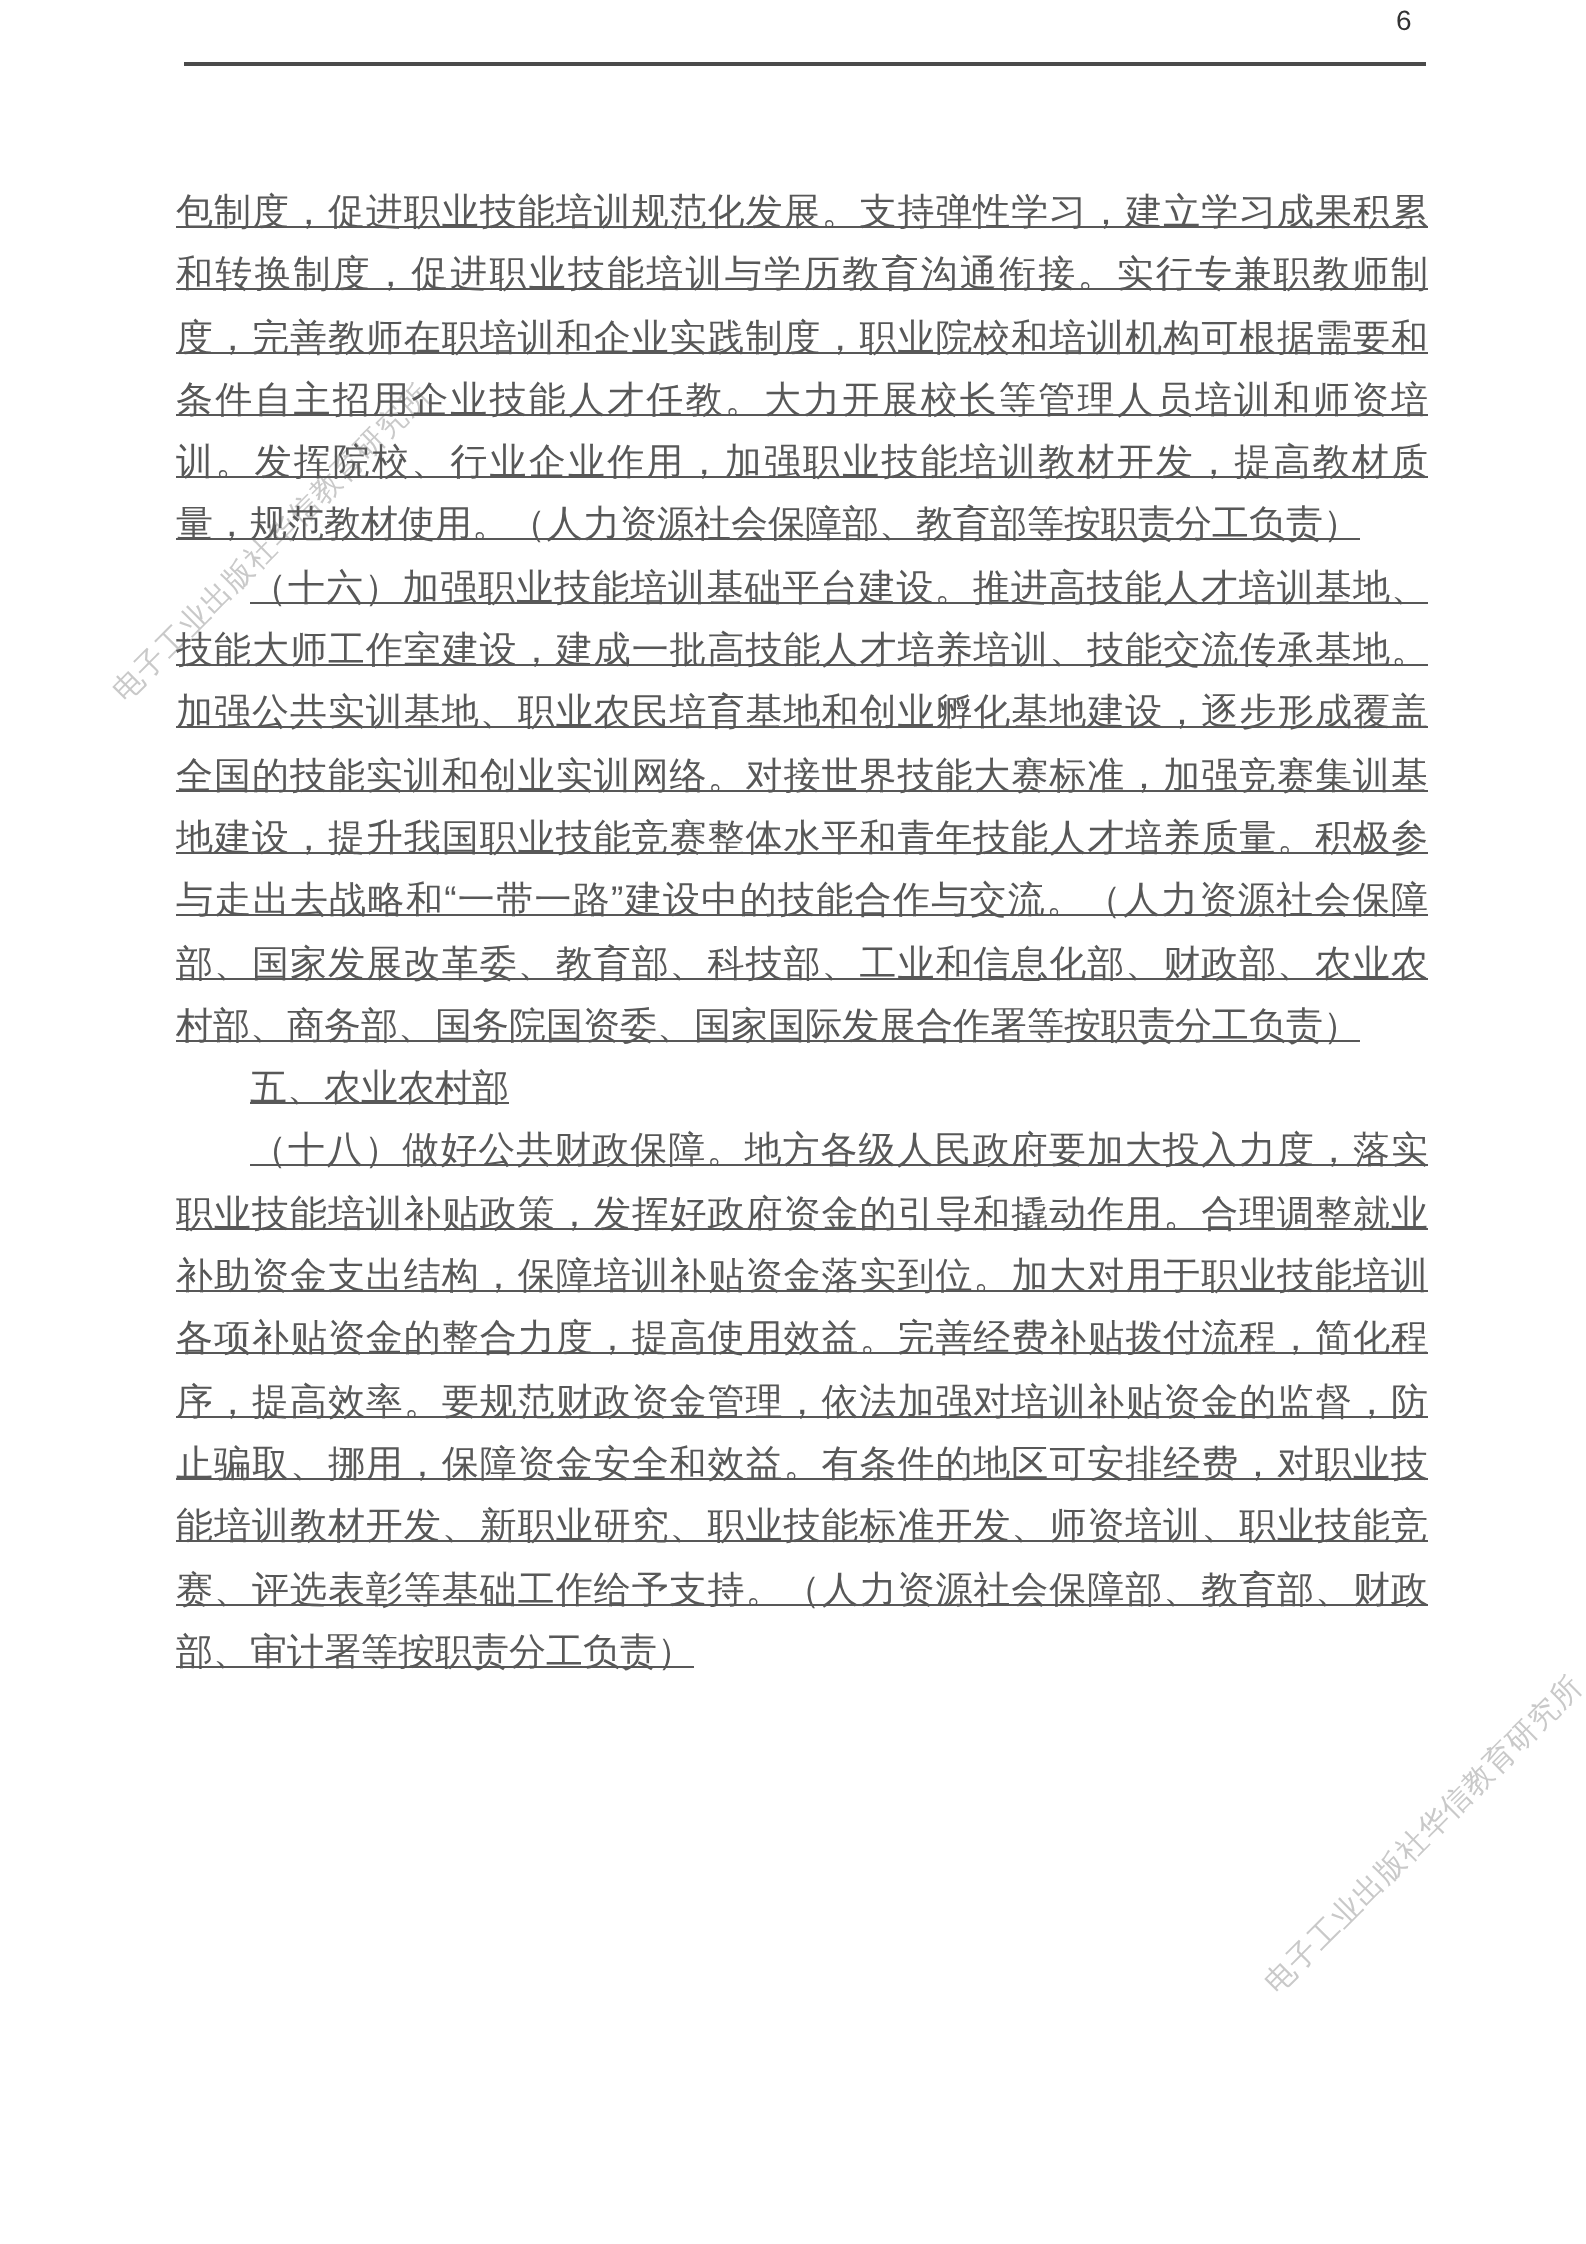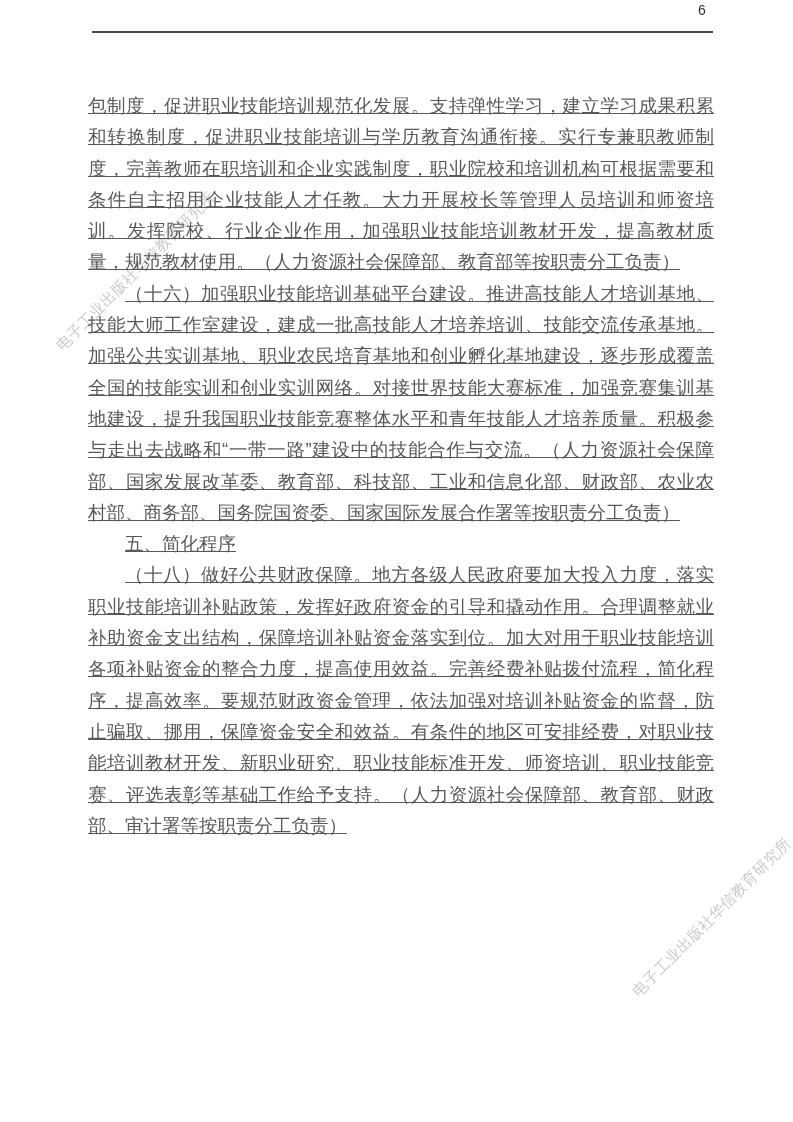--- a/index.html
+++ b/index.html
@@ -64,15 +64,15 @@
 
 <div class="header-rule"></div>
 
 <div class="watermark wm-left">电子工业出版社华信教育研究所</div>
 
 <div class="watermark wm-right">电子工业出版社华信教育研究所</div>
 
 <div class="doc-body">
   <p class="para">包制度，促进职业技能培训规范化发展。支持弹性学习，建立学习成果积累和转换制度，促进职业技能培训与学历教育沟通衔接。实行专兼职教师制度，完善教师在职培训和企业实践制度，职业院校和培训机构可根据需要和条件自主招用企业技能人才任教。大力开展校长等管理人员培训和师资培训。发挥院校、行业企业作用，加强职业技能培训教材开发，提高教材质量，规范教材使用。（人力资源社会保障部、教育部等按职责分工负责）</p>
   <p class="para indent">（十六）加强职业技能培训基础平台建设。推进高技能人才培训基地、技能大师工作室建设，建成一批高技能人才培养培训、技能交流传承基地。加强公共实训基地、职业农民培育基地和创业孵化基地建设，逐步形成覆盖全国的技能实训和创业实训网络。对接世界技能大赛标准，加强竞赛集训基地建设，提升我国职业技能竞赛整体水平和青年技能人才培养质量。积极参与走出去战略和“一带一路”建设中的技能合作与交流。（人力资源社会保障部、国家发展改革委、教育部、科技部、工业和信息化部、财政部、农业农村部、商务部、国务院国资委、国家国际发展合作署等按职责分工负责）</p>
-  <p class="para indent">五、简化程序</p>
+  <p class="para indent">五、农业农村部</p>
   <p class="para indent">（十八）做好公共财政保障。地方各级人民政府要加大投入力度，落实职业技能培训补贴政策，发挥好政府资金的引导和撬动作用。合理调整就业补助资金支出结构，保障培训补贴资金落实到位。加大对用于职业技能培训各项补贴资金的整合力度，提高使用效益。完善经费补贴拨付流程，简化程序，提高效率。要规范财政资金管理，依法加强对培训补贴资金的监督，防止骗取、挪用，保障资金安全和效益。有条件的地区可安排经费，对职业技能培训教材开发、新职业研究、职业技能标准开发、师资培训、职业技能竞赛、评选表彰等基础工作给予支持。（人力资源社会保障部、教育部、财政部、审计署等按职责分工负责）</p>
 </div>
 
 </body></html>

